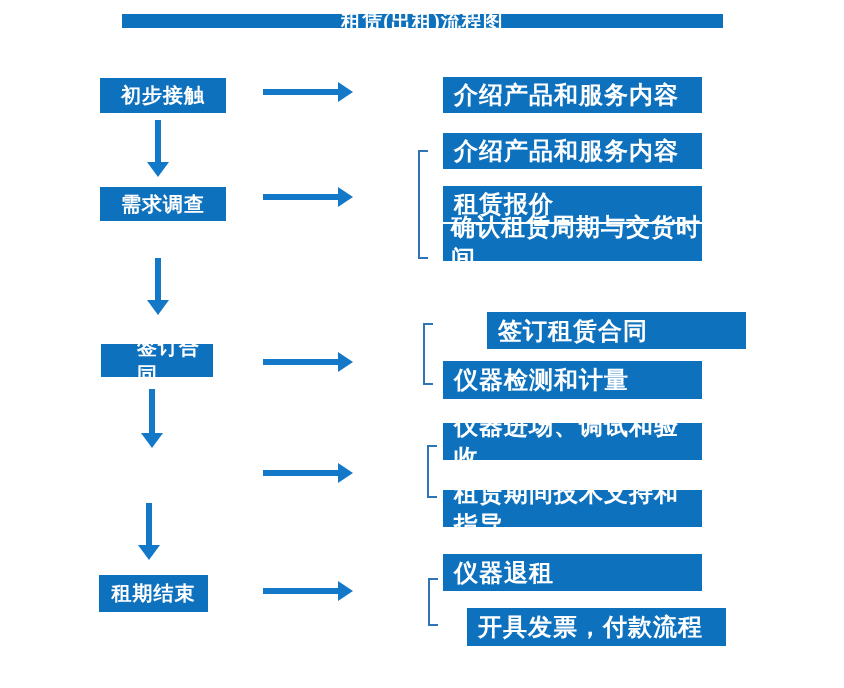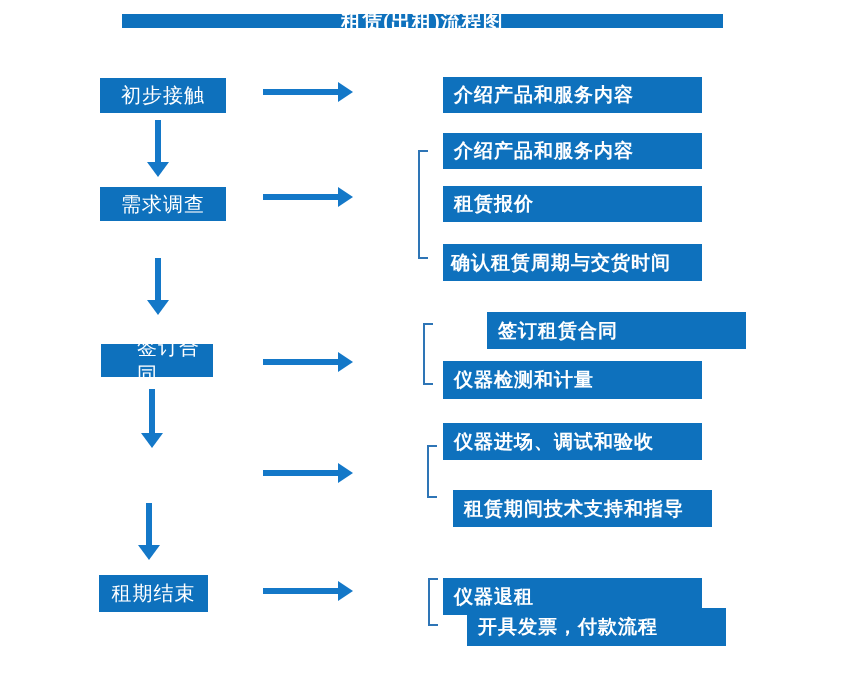--- a/index.html
+++ b/index.html
@@ -27,30 +27,30 @@
     color: var(--text);
     font-size: 20px; font-weight: bold;
     display: flex; align-items: center; justify-content: center;
     letter-spacing: 1px;
     margin-left: 25px;
   }
   .stage-box {
     position: absolute;
     background: var(--box);
     color: var(--text);
-    font-size: 20px; font-weight: normal;
+    font-size: 20px; font-weight: bold;
     display: flex; align-items: center; justify-content: center;
     letter-spacing: 1px;
   }
   .output-box {
     position: absolute;
     left: 443px; width: 259px;
     background: var(--box);
     color: var(--text);
-    font-size: 19px; font-weight: bold;
+    font-size: 24px; font-weight: bold;
     display: flex; align-items: center;
     padding-left: 11px;
     letter-spacing: 1px;
   }
   .h-arrow { position: absolute; width: 90px; height: 20px; }
   .h-arrow .shaft {
     position: absolute; left: 0; top: 7px; width: 76px; height: 6px;
     background: var(--arrow);
   }
   .h-arrow .head {
@@ -129,21 +129,21 @@
   </div>
 
   <div class="bracket" style="left:418px; top:150px; height:109px;"></div>
   <div class="bracket" style="left:423px; top:323px; height:62px;"></div>
   <div class="bracket" style="left:427px; top:445px; height:53px;"></div>
   <div class="bracket" style="left:428px; top:578px; height:48px;"></div>
 
   <div class="output-box" style="top:77px;  height:36px;">介绍产品和服务内容</div>
   <div class="output-box" style="top:133px; height:36px;">介绍产品和服务内容</div>
   <div class="output-box" style="top:186px; height:36px;">租赁报价</div>
-  <div class="output-box" style="top:244px; height:37px;padding-left:8px;">确认租赁周期与交货时间</div>
+  <div class="output-box" style="top:224px; height:37px;padding-left:8px;">确认租赁周期与交货时间</div>
   <div class="output-box" style="top:312px; height:37px;margin-left:44px;">签订租赁合同</div>
   <div class="output-box" style="top:423px; height:37px;">仪器进场、调试和验收</div>
   <div class="output-box" style="top:361px; height:38px;">仪器检测和计量</div>
-  <div class="output-box" style="top:490px; height:37px;margin-left:10px;">租赁期间技术支持和指导</div>
-  <div class="output-box" style="top:578px; height:37px;">仪器退租</div>
+  <div class="output-box" style="top:490px; height:37px;">租赁期间技术支持和指导</div>
+  <div class="output-box" style="top:554px; height:37px;">仪器退租</div>
   <div class="output-box" style="top:608px; height:38px;margin-left:24px;">开具发票，付款流程</div>
 
 </div>
 
 </body></html>

